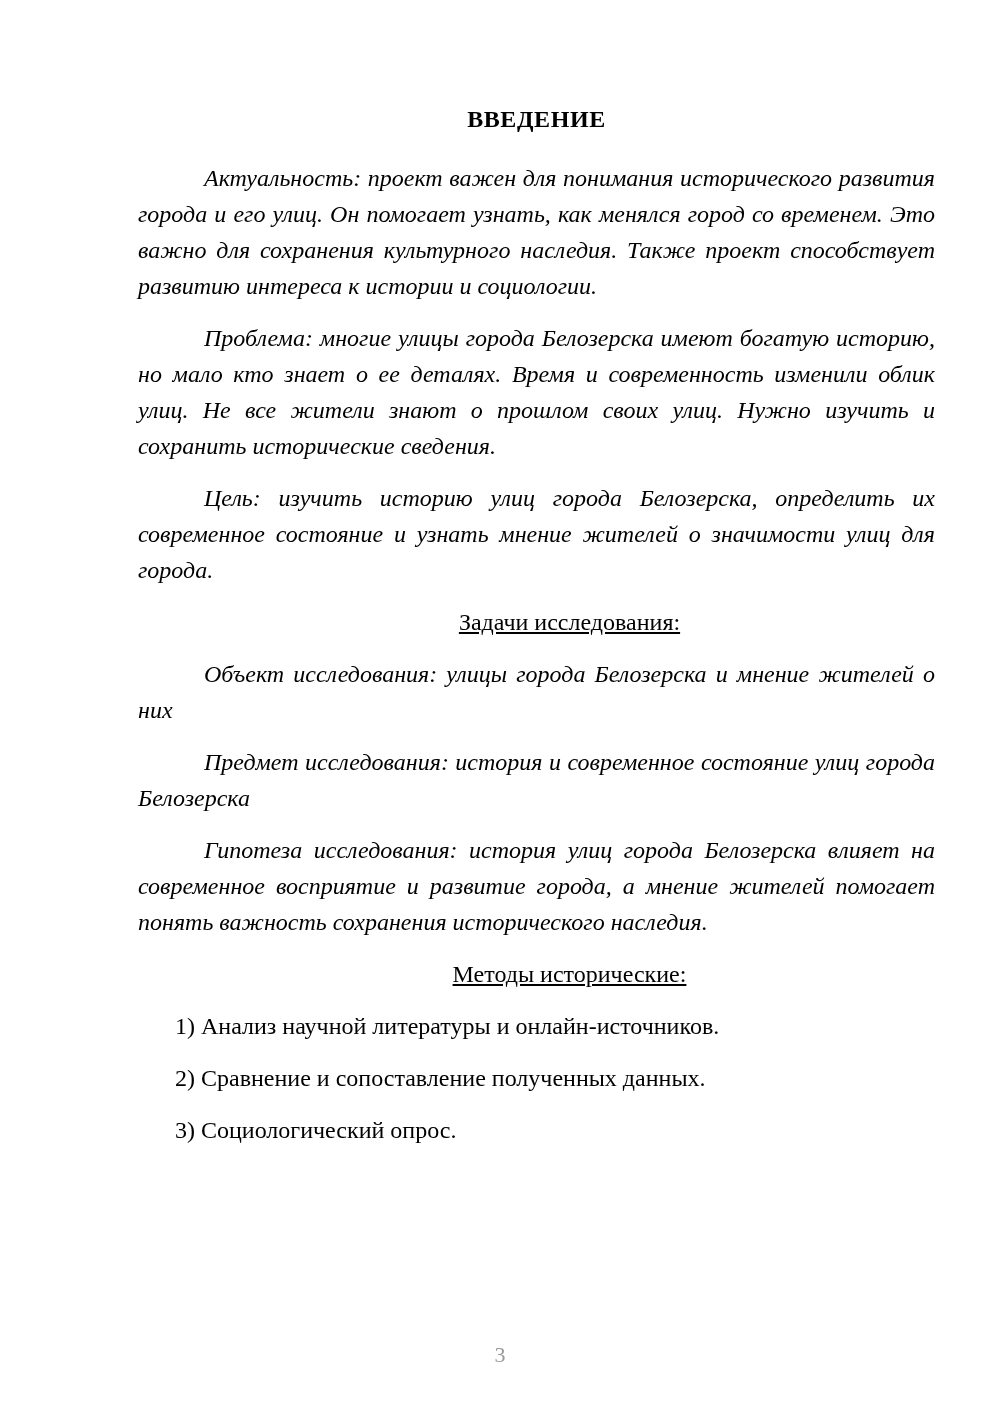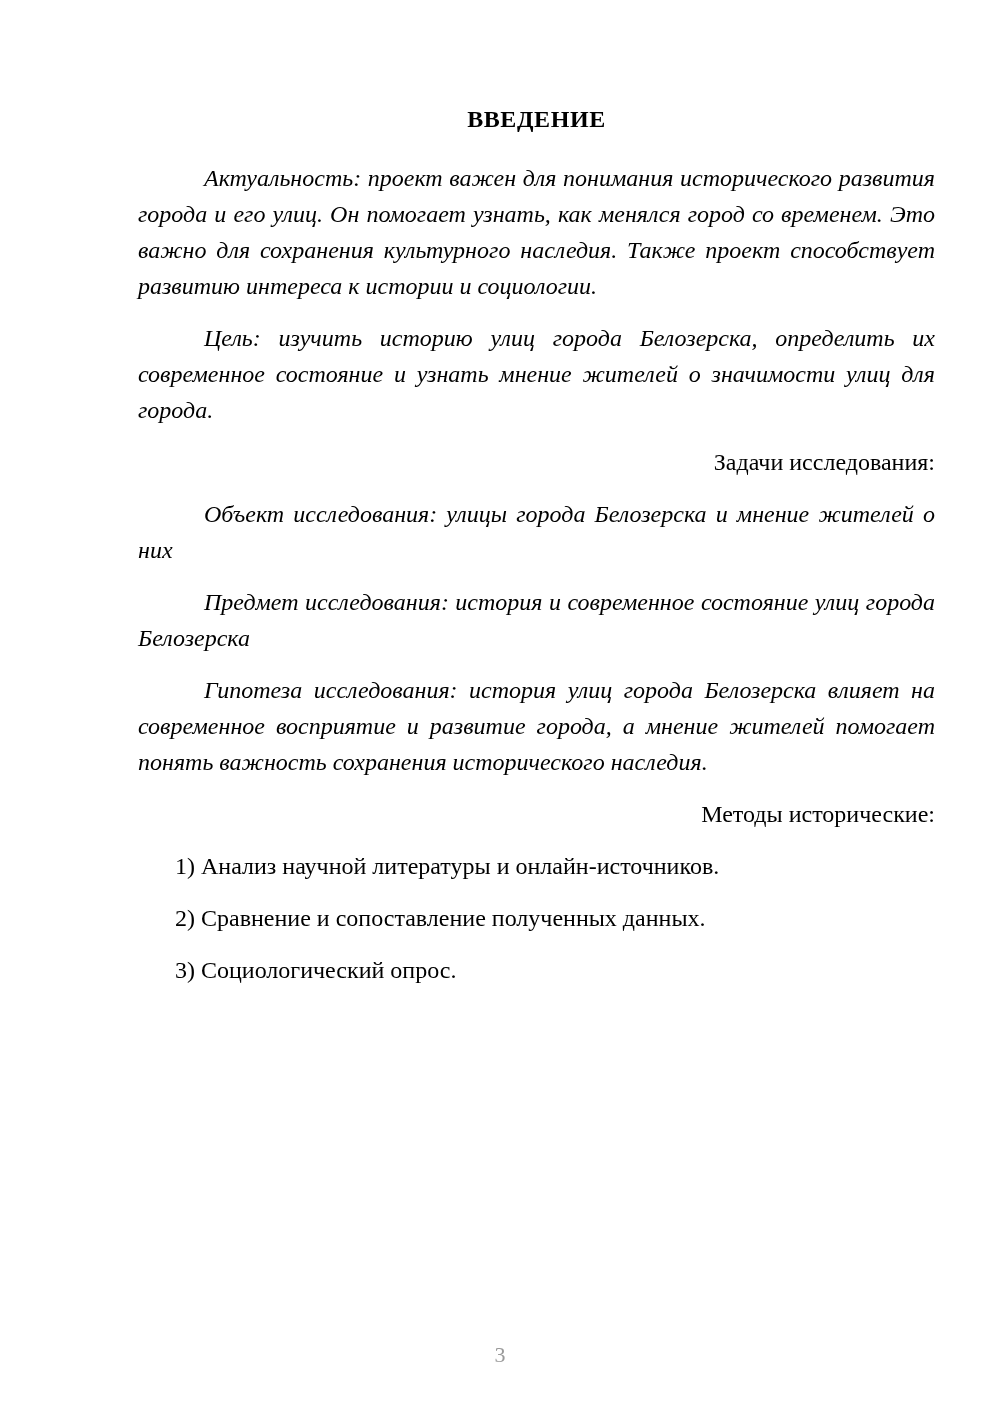--- a/index.html
+++ b/index.html
@@ -42,23 +42,24 @@
     text-justify: inter-word;
     text-indent: 66px;
     margin: 0 0 16px 0;
     hyphens: none;
     font-style: italic;
   }
   
   .lead-in {
     font-size: 24px;
     line-height: 36px;
-    text-align: right;
+    text-align: center;
     text-indent: 66px;
     margin: 0 0 16px 0;
+    text-decoration: underline;
   }
   .num-list {
     list-style: none;
     margin: 0 0 16px 0;
     padding: 0;
   }
   .num-item {
     font-size: 24px;
     line-height: 36px;
     text-align: left;
@@ -83,20 +84,21 @@
 <body>
 
 <div class="page">
 
   <div class="content">
 
     <h1 class="doc-title">ВВЕДЕНИЕ</h1>
 
     <p class="para">Актуальность: проект важен для понимания исторического развития города и его улиц. Он помогает узнать, как менялся город со временем. Это важно для сохранения культурного наследия. Также проект способствует развитию интереса к истории и социологии.</p>
 
+    <p class="para">Проблема: многие улицы города Белозерска имеют богатую историю, но мало кто знает о ее деталях. Время и современность изменили облик улиц. Не все жители знают о прошлом своих улиц. Нужно изучить и сохранить исторические сведения.</p>
 
     <p class="para">Цель: изучить историю улиц города Белозерска, определить их современное состояние и узнать мнение жителей о значимости улиц для города.</p>
 
     <p class="lead-in">Задачи исследования:</p>
 
 
     <p class="para">Объект исследования: улицы города Белозерска и мнение жителей о них</p>
 
     <p class="para">Предмет исследования: история и современное состояние улиц города Белозерска</p>
 

